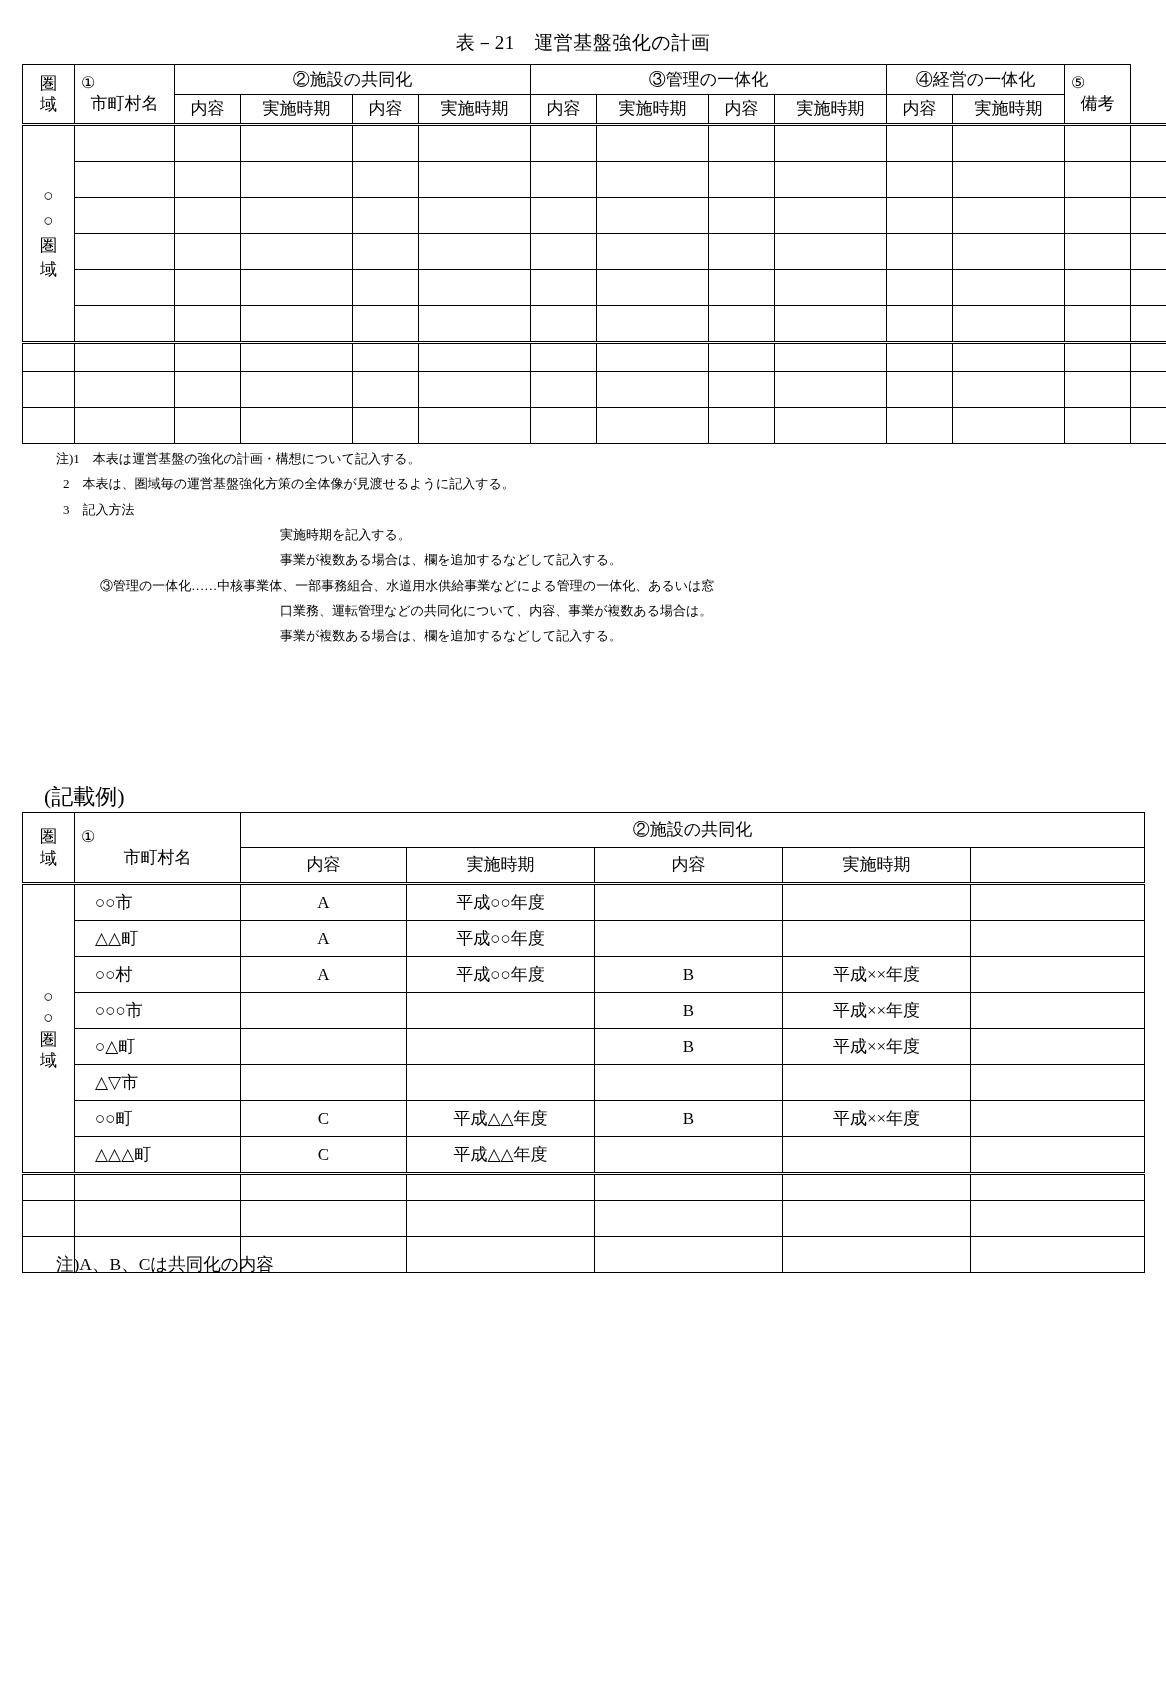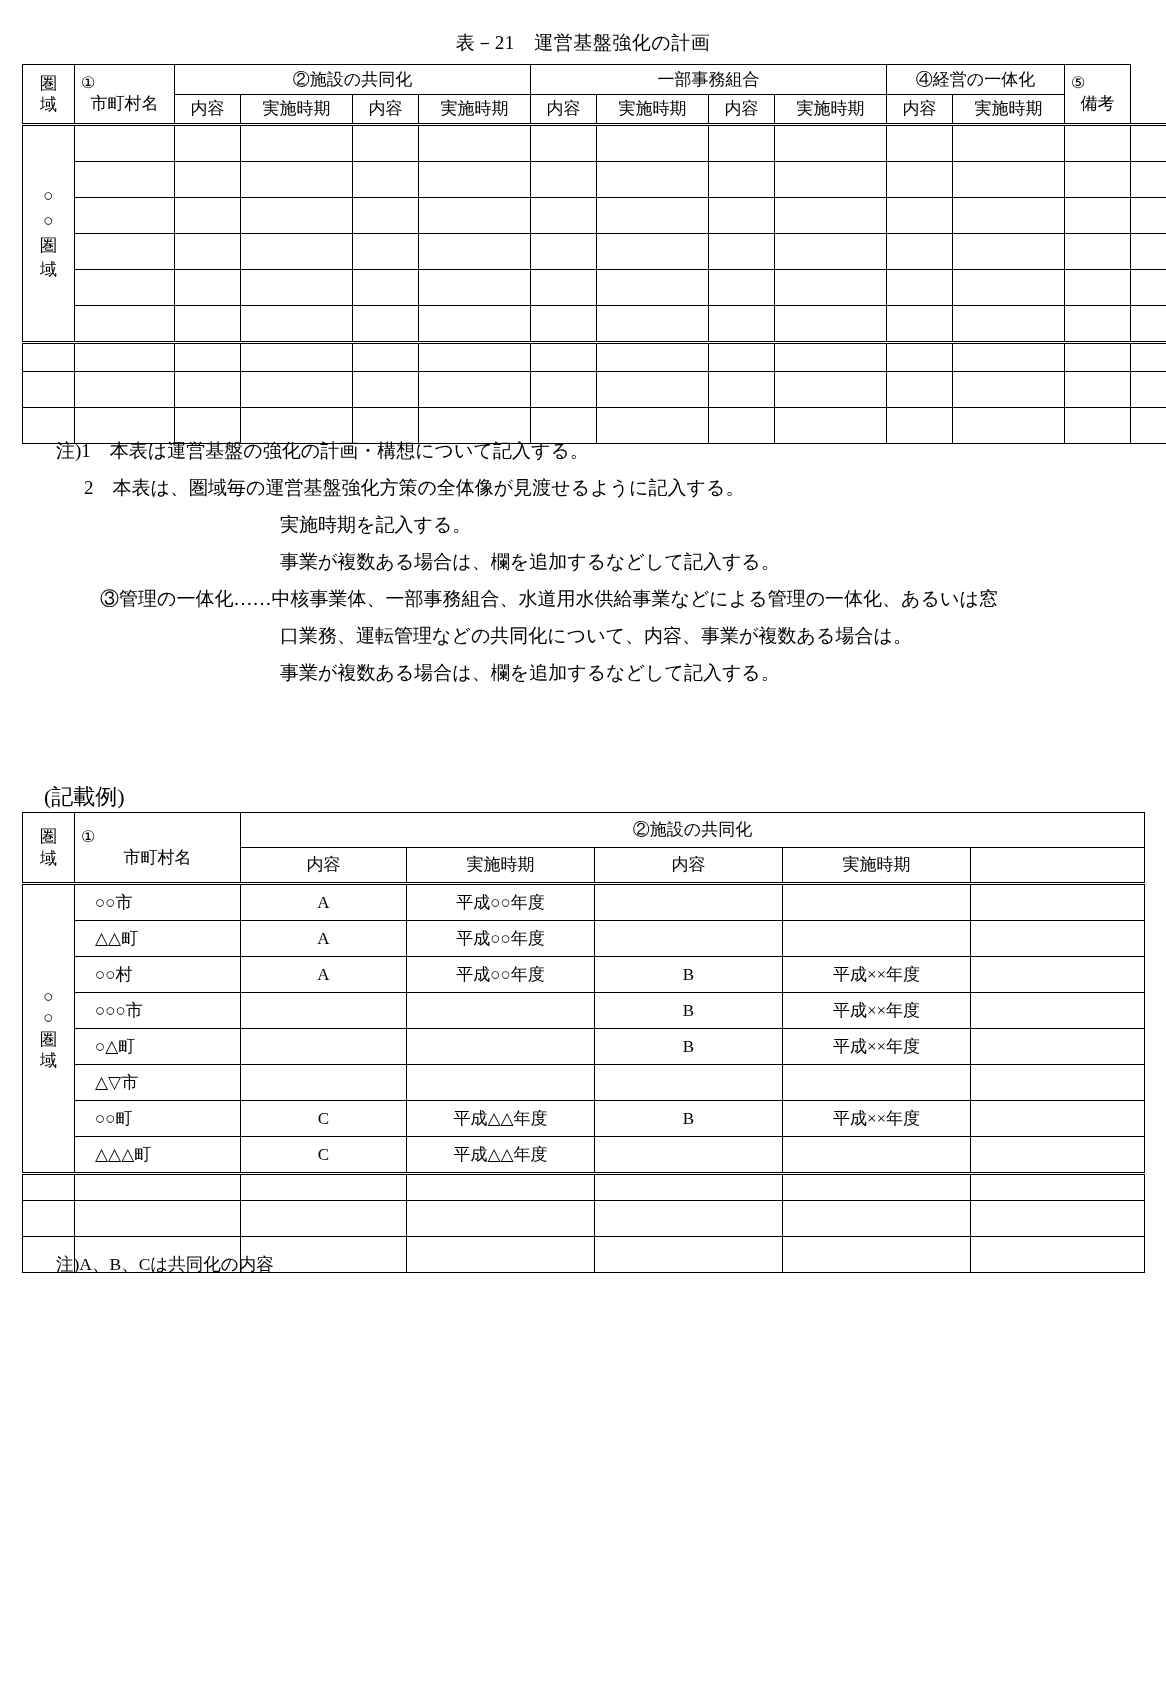--- a/index.html
+++ b/index.html
@@ -78,28 +78,28 @@
     display: block;
     text-align: center;
     font-size: 17px;
   }
   .sep-row td { height: 12px; border-left: 1px solid #000; border-right: 1px solid #000; border-top: 1px solid #000; border-bottom: 1px solid #000;}
 
   
   .notes {
     position: absolute;
     left: 0;
-    top: 432px;
+    top: 446px;
     width: 1166px;
-    font-size: 19px;
+    font-size: 13px;
     line-height: 1.95;
   }
   .notes .line { white-space: pre; }
   .n-i1 { padding-left: 56px; }
-  .n-i2 { padding-left: 84px; }
+  .n-i2 { padding-left: 63px; }
   .n-i3 { padding-left: 100px; }
   .n-i5 { padding-left: 280px; }
 
   
   .example-caption {
     position: absolute;
     left: 44px;
     top: 782px;
     font-size: 22px;
   }
@@ -153,21 +153,21 @@
     </colgroup>
     <thead>
       <tr class="hdr-grp">
         <td rowspan="2" class="vert-label"><span style="white-space:pre-line">圏
 域</span></td>
         <td rowspan="2">
           <span class="hdr-corner-num">①</span>
           <span class="hdr-corner-txt">市町村名</span>
         </td>
         <td colspan="4">②施設の共同化</td>
-        <td colspan="4">一部事務組合</td>
+        <td colspan="4">③管理の一体化</td>
         <td colspan="2">④経営の一体化</td>
         <td rowspan="2">
           <span class="hdr-corner-num">⑤</span>
           <span class="hdr-corner-txt">備考</span>
         </td>
       </tr>
       <tr class="hdr-sub">
         <td>内容</td>
         <td>実施時期</td>
         <td>内容</td>
@@ -322,20 +322,21 @@
           <td>&nbsp;</td>
           <td>&nbsp;</td>
           <td>&nbsp;</td>
         </tr>
       </tbody>
   </table>
 
   <div class="notes">
     <div class="line n-i1">注)1　本表は運営基盤の強化の計画・構想について記入する。</div>
     <div class="line n-i2">2　本表は、圏域毎の運営基盤強化方策の全体像が見渡せるように記入する。</div>
+    <div class="line n-i2">3　記入方法</div>
     <div class="line n-i5">実施時期を記入する。</div>
     <div class="line n-i5">事業が複数ある場合は、欄を追加するなどして記入する。</div>
     <div class="line n-i3">③管理の一体化……中核事業体、一部事務組合、水道用水供給事業などによる管理の一体化、あるいは窓</div>
     <div class="line n-i5">口業務、運転管理などの共同化について、内容、事業が複数ある場合は。</div>
     <div class="line n-i5">事業が複数ある場合は、欄を追加するなどして記入する。</div>
   </div>
 
   <div class="example-caption">(記載例)</div>
 
   <table class="grid" id="table-example">

